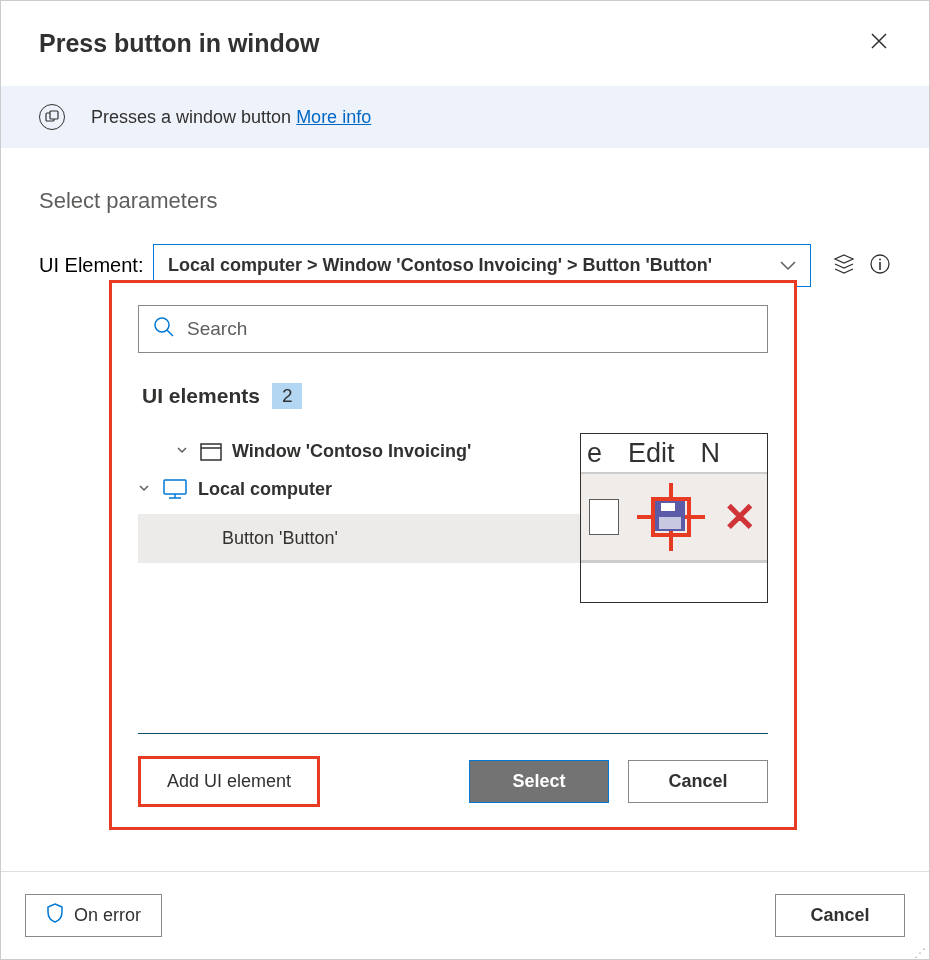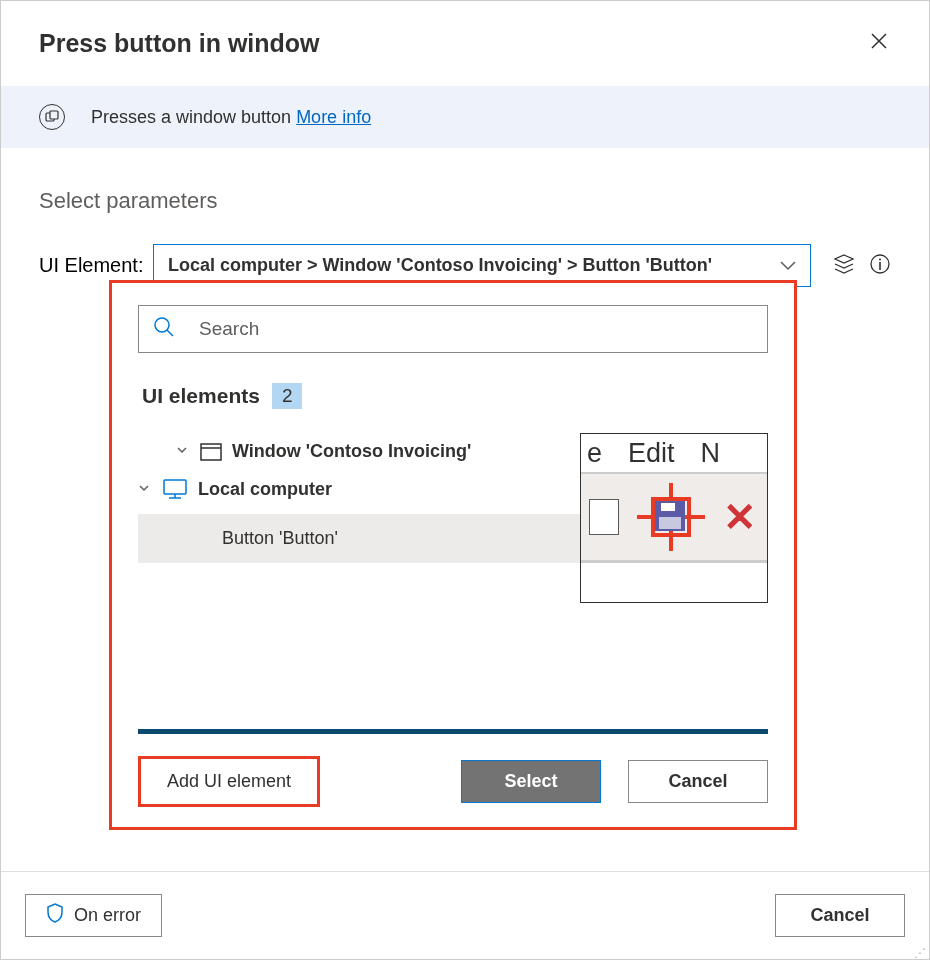--- a/index.html
+++ b/index.html
@@ -121,21 +121,21 @@
       border: 3px solid #E83B24;
       padding: 22px 26px 20px 26px;
       display: flex;
       flex-direction: column;
     }
     .search-box {
       border: 1px solid #8a8886;
       padding: 10px 14px;
       display: flex;
       align-items: center;
-      gap: 24px;
+      gap: 12px;
       margin-bottom: 30px;
       justify-content: space-between;
     }
     .search-input {
       border: none;
       outline: none;
       font-size: 19px;
       color: #605e5c;
       flex: 1;
       background: transparent;
@@ -277,25 +277,25 @@
       color: #D13438;
       font-size: 40px;
       font-weight: bold;
     }
     .preview-bottom {
       height: 16px;
       background: #fff;
       border-top: 1px solid #ccc;
     }
     .popup-footer {
-      border-top: 5px solid #0c4a6e;
+      border-top: 1px solid #0c4a6e;
       padding-top: 22px;
       display: flex;
       align-items: center;
-      gap: 27px;
+      gap: 19px;
       margin-top: auto;
     }
     .btn {
       padding: 10px 22px;
       font-size: 18px;
       font-weight: 600;
       cursor: pointer;
       border: 1px solid #8a8886;
       background: #fff;
       color: #323130;

